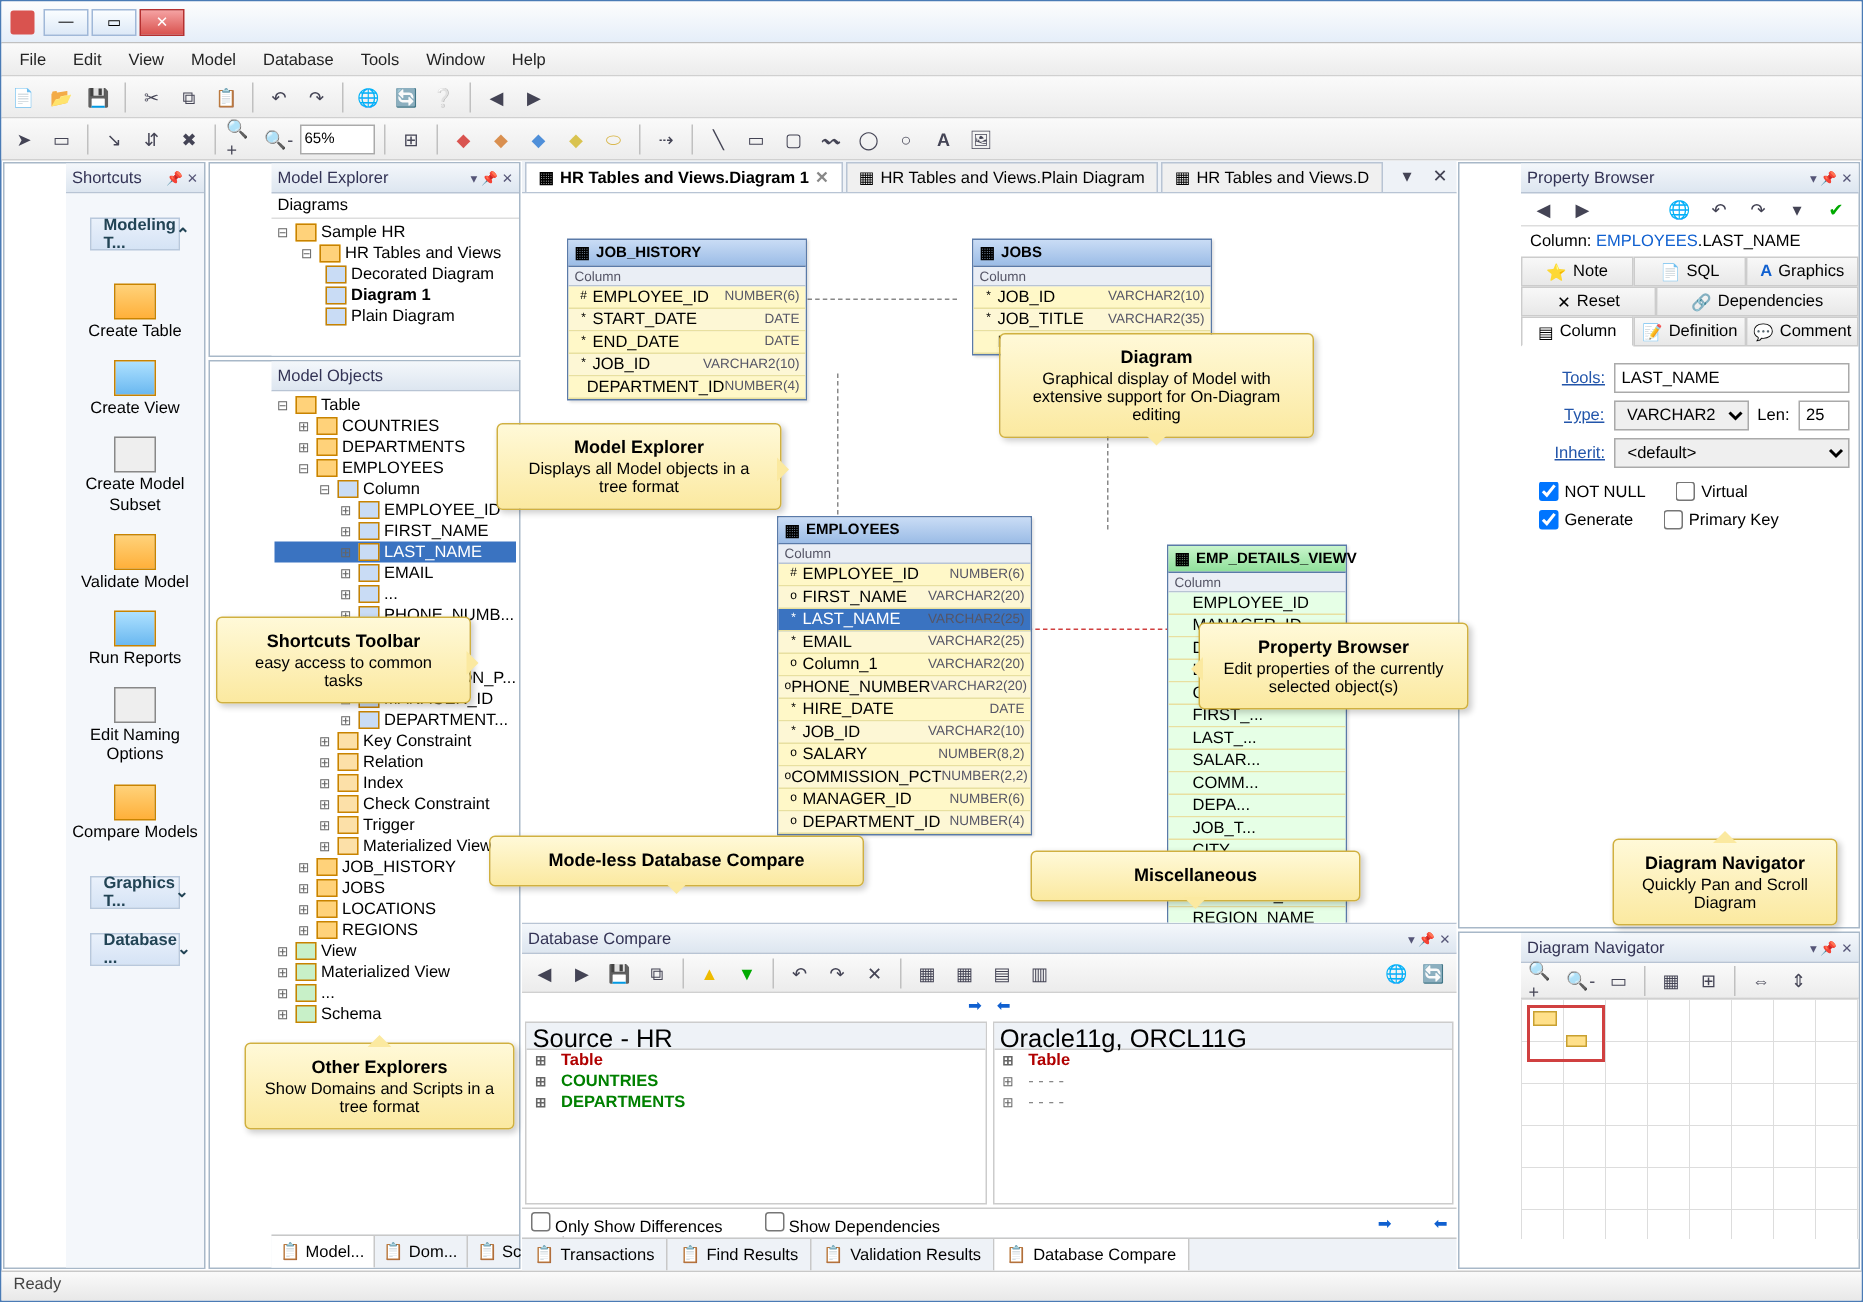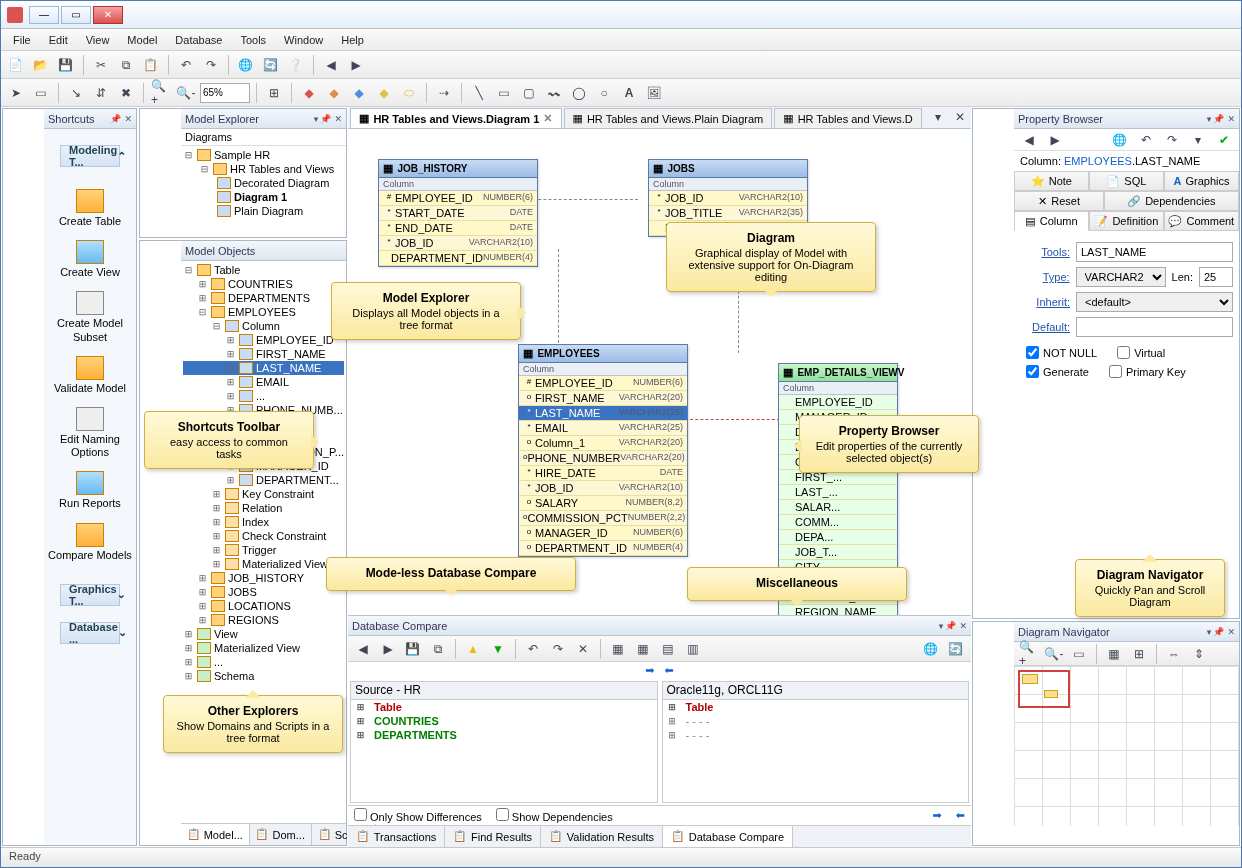--- a/index.html
+++ b/index.html
@@ -97,26 +97,26 @@
 
 
 .explorer-tabs { height:22px; border-top:1px solid #c8c8c8; background:#eef2f7; display:flex; }
 .explorer-tabs .etab { padding:3px 6px; border-right:1px solid #c8c8c8; display:flex; align-items:center; gap:3px; font-size:11px; }
 .explorer-tabs .etab.active { background:#fff; }
 
 
 .dbcompare { height:210px; border-top:1px solid #b8c4d4; display:flex; flex-direction:column; }
 .dbcompare-split { flex:1; display:flex; }
 .dbc-pane { flex:1; border:1px solid #ccc; margin:2px; display:flex; flex-direction:column; }
-.dbc-h { height:18px; background:#eef2f7; border-bottom:1px solid #ccc; padding:1px 4px; font-size:12px; }
+.dbc-h { height:18px; background:#eef2f7; border-bottom:1px solid #ccc; padding:1px 4px; font-size:17px; }
 .dbc-row { padding:1px 4px; font-size:11px; display:flex; align-items:center; gap:4px; }
 .dbc-row.red { color:#b00000; font-weight:bold; }
 .dbc-row.green { color:#008000; font-weight:bold; }
 .dbc-row.gray { color:#888; }
-.dbc-footer { height:20px; display:flex; align-items:center; gap:14px; padding:0 6px; border-top:1px solid #ccc; font-size:11px; }
+.dbc-footer { height:20px; display:flex; align-items:center; gap:28px; padding:0 6px; border-top:1px solid #ccc; font-size:11px; }
 .result-tabs { height:22px; background:#eef2f7; border-top:1px solid #c8c8c8; display:flex; }
 .result-tabs .rtab { padding:3px 8px; border-right:1px solid #c8c8c8; display:flex; align-items:center; gap:4px; font-size:11px; }
 .result-tabs .rtab.active { background:#fff; }
 
 
 .navigator { height:225px; }
 .nav-grid { width:100%; height:160px; background:#fff; background-image:linear-gradient(#ddd 1px,transparent 1px),linear-gradient(90deg,#ddd 1px,transparent 1px); background-size:28px 28px; position:relative; }
 .nav-view { position:absolute; border:2px solid #d04040; left:4px; top:4px; width:52px; height:38px; }
 
 
@@ -224,27 +224,27 @@
               <div class="lbl">Create View</div>
             </div>
             <div class="shortcut-item r">
               <div class="ico"></div>
               <div class="lbl">Create Model Subset</div>
             </div>
             <div class="shortcut-item">
               <div class="ico"></div>
               <div class="lbl">Validate Model</div>
             </div>
+            <div class="shortcut-item v">
+              <div class="ico"></div>
+              <div class="lbl">Run Reports</div>
+            </div>
             <div class="shortcut-item r">
               <div class="ico"></div>
               <div class="lbl">Edit Naming Options</div>
-            </div>
-            <div class="shortcut-item v">
-              <div class="ico"></div>
-              <div class="lbl">Run Reports</div>
             </div>
             <div class="shortcut-item">
               <div class="ico"></div>
               <div class="lbl">Compare Models</div>
             </div>
           </div>
         <div style="flex:1"></div>
         <div class="accordion-header">
             <span>Graphics T...</span>
             <span class="chev">⌄</span>
@@ -756,24 +756,20 @@
           <div class="prop-row">
               <label>Type:</label>
             <select><option>VARCHAR2</option></select>
             <span>Len:</span>
             <input class="len" type="text" value="25" style="">
           </div>
           <div class="prop-row">
               <label>Inherit:</label>
               <select><option>&lt;default&gt;</option></select>
             </div>
-          <div class="prop-row">
-              <label>Default:</label>
-              <input type="text" value="" style="">
-            </div>
           <div class="prop-checks">
             <label>
                 <input type="checkbox" checked="" style=""> 
                 <span>NOT NULL</span>
               </label>
             <label>
                 <input type="checkbox" style=""> 
                 <span>Virtual</span>
               </label>
             <label>

